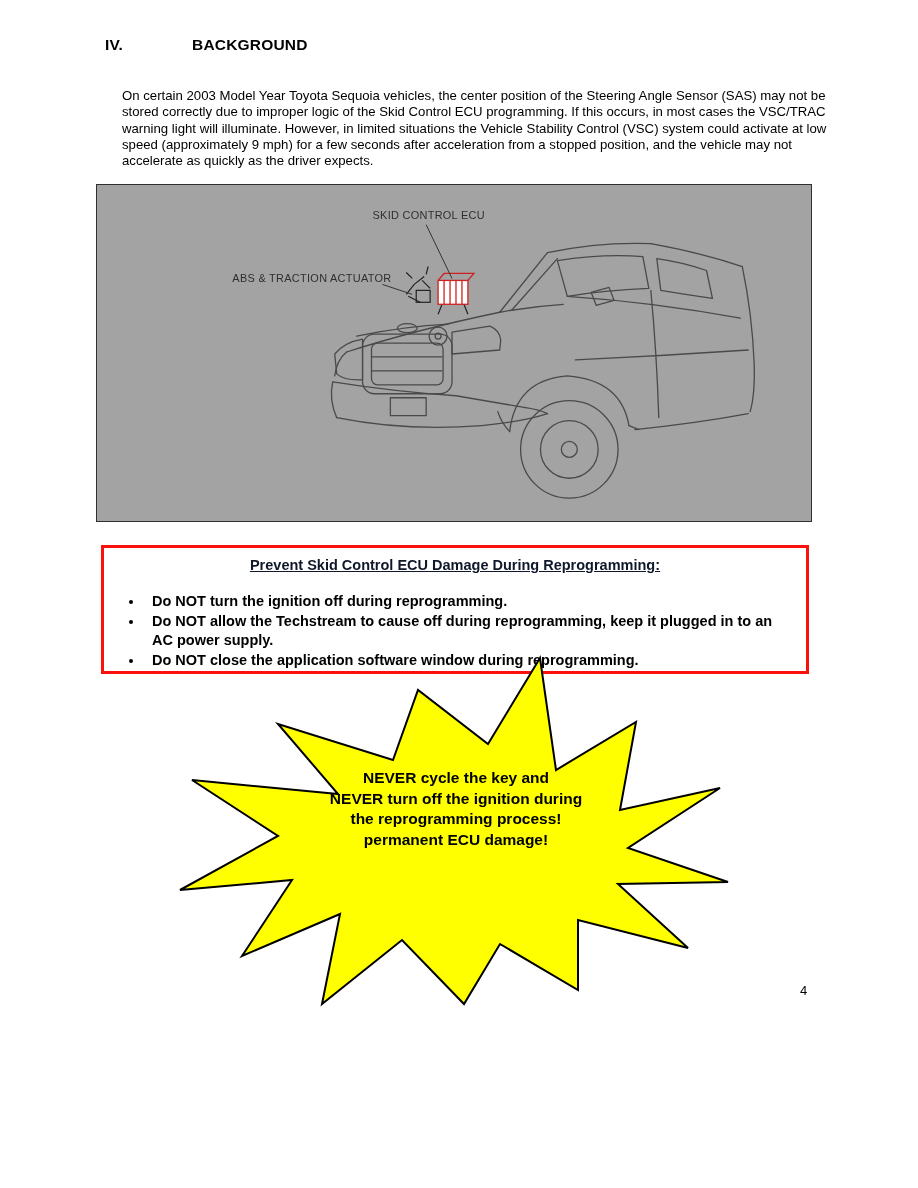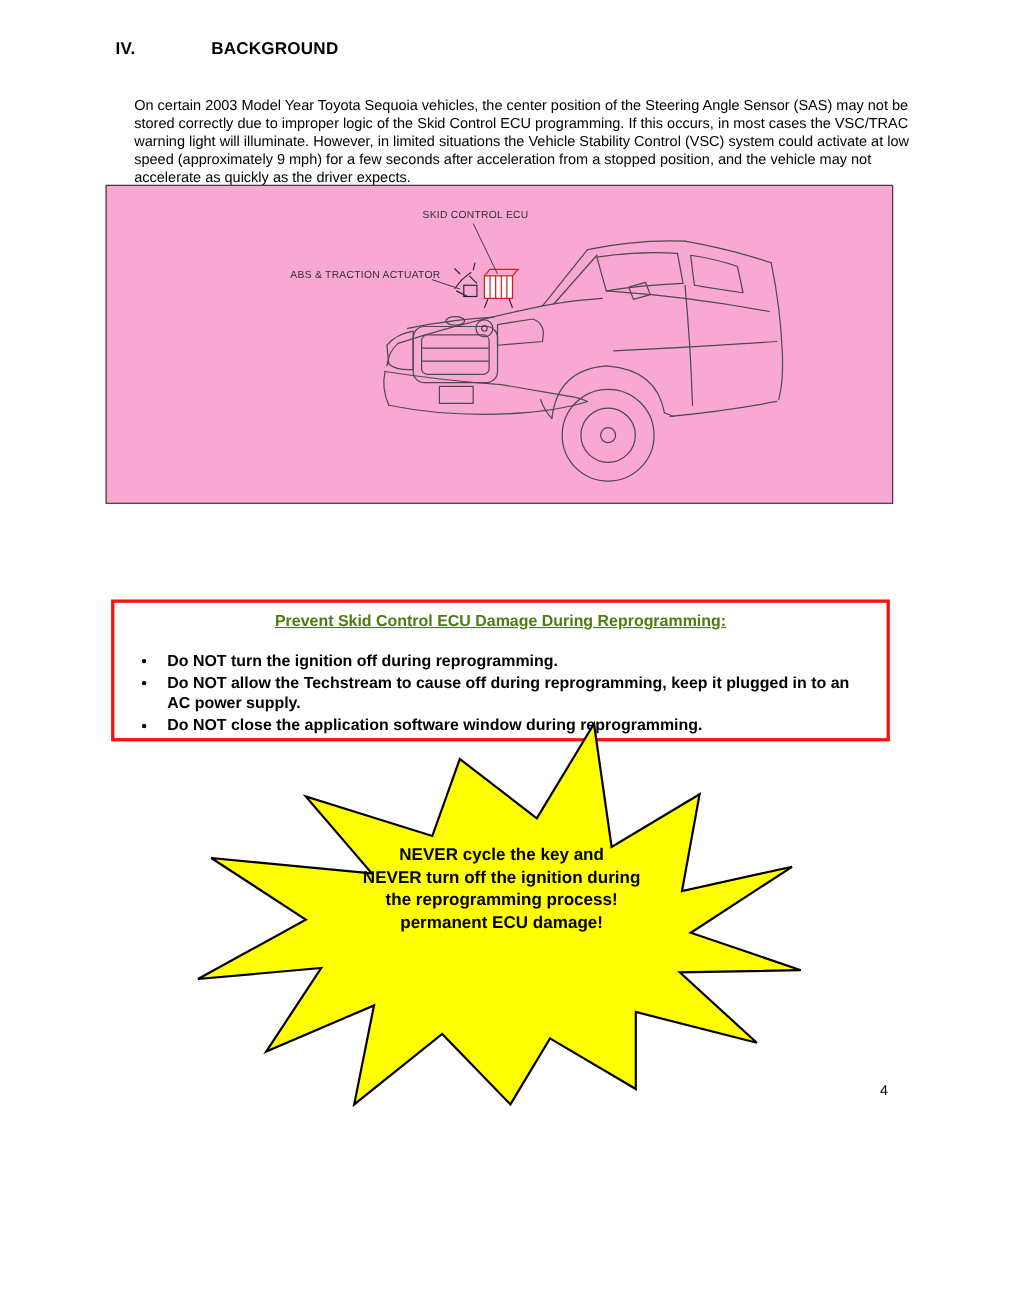--- a/index.html
+++ b/index.html
@@ -2,28 +2,28 @@
 <html><head>
 <meta charset="utf-8">
 <style>
   html,body{margin:0;padding:0;background:#ffffff;}
   .page{position:relative;width:918px;height:1188px;background:#ffffff;overflow:hidden;
         font-family:"Liberation Sans",sans-serif;color:#000;}
   .heading{position:absolute;left:105px;top:36px;display:flex;font-weight:bold;font-size:15.5px;letter-spacing:.2px;gap:40px;}
   .heading .num{min-width:47px;}
   .bodytext{position:absolute;left:105px;top:71px;width:708px;margin:17px;
             font-size:13.2px;line-height:16.3px;}
-  .figure{position:absolute;left:96px;top:168px;width:716px;height:290px;
-          border:1.5px solid #2f2f2f;background:#f9a8d4;box-sizing:border-box;}
+  .figure{position:absolute;left:96px;top:184px;width:716px;height:338px;
+          border:1.5px solid #2f2f2f;background:#a3a3a3;box-sizing:border-box;}
   .figure svg{display:block;width:100%;height:100%;}
   .figlabel{font-size:11px;fill:#2f2f2f;font-family:"Liberation Sans",sans-serif;letter-spacing:.3px;}
   .warnbox{position:absolute;left:101px;top:545px;width:708px;height:129px;
            border:3px solid #fb100c;box-sizing:border-box;background:#fff;}
   .warntitle{margin-top:9px;text-align:center;font-weight:bold;font-size:14.5px;
-             color:#4d7c0f;text-decoration:underline;}
+             color:#0f172a;text-decoration:underline;}
   .warnbox ul{margin:19px 16px 0 18px;padding-left:22px;font-weight:bold;font-size:14.5px;line-height:19.5px;}
   .warnbox li{padding-left:8px;}
   .starwrap{position:absolute;left:150px;top:652px;width:612px;height:362px;}
   .starwrap svg{position:absolute;left:0;top:0;width:100%;height:100%;}
   .startext{position:absolute;left:106px;top:116px;width:400px;text-align:center;
             font-weight:bold;font-size:15.5px;line-height:20.5px;}
   .startitle{text-decoration:underline;}
   .pagenum{position:absolute;left:800px;top:983px;font-size:13px;}
 </style>
 </head>

